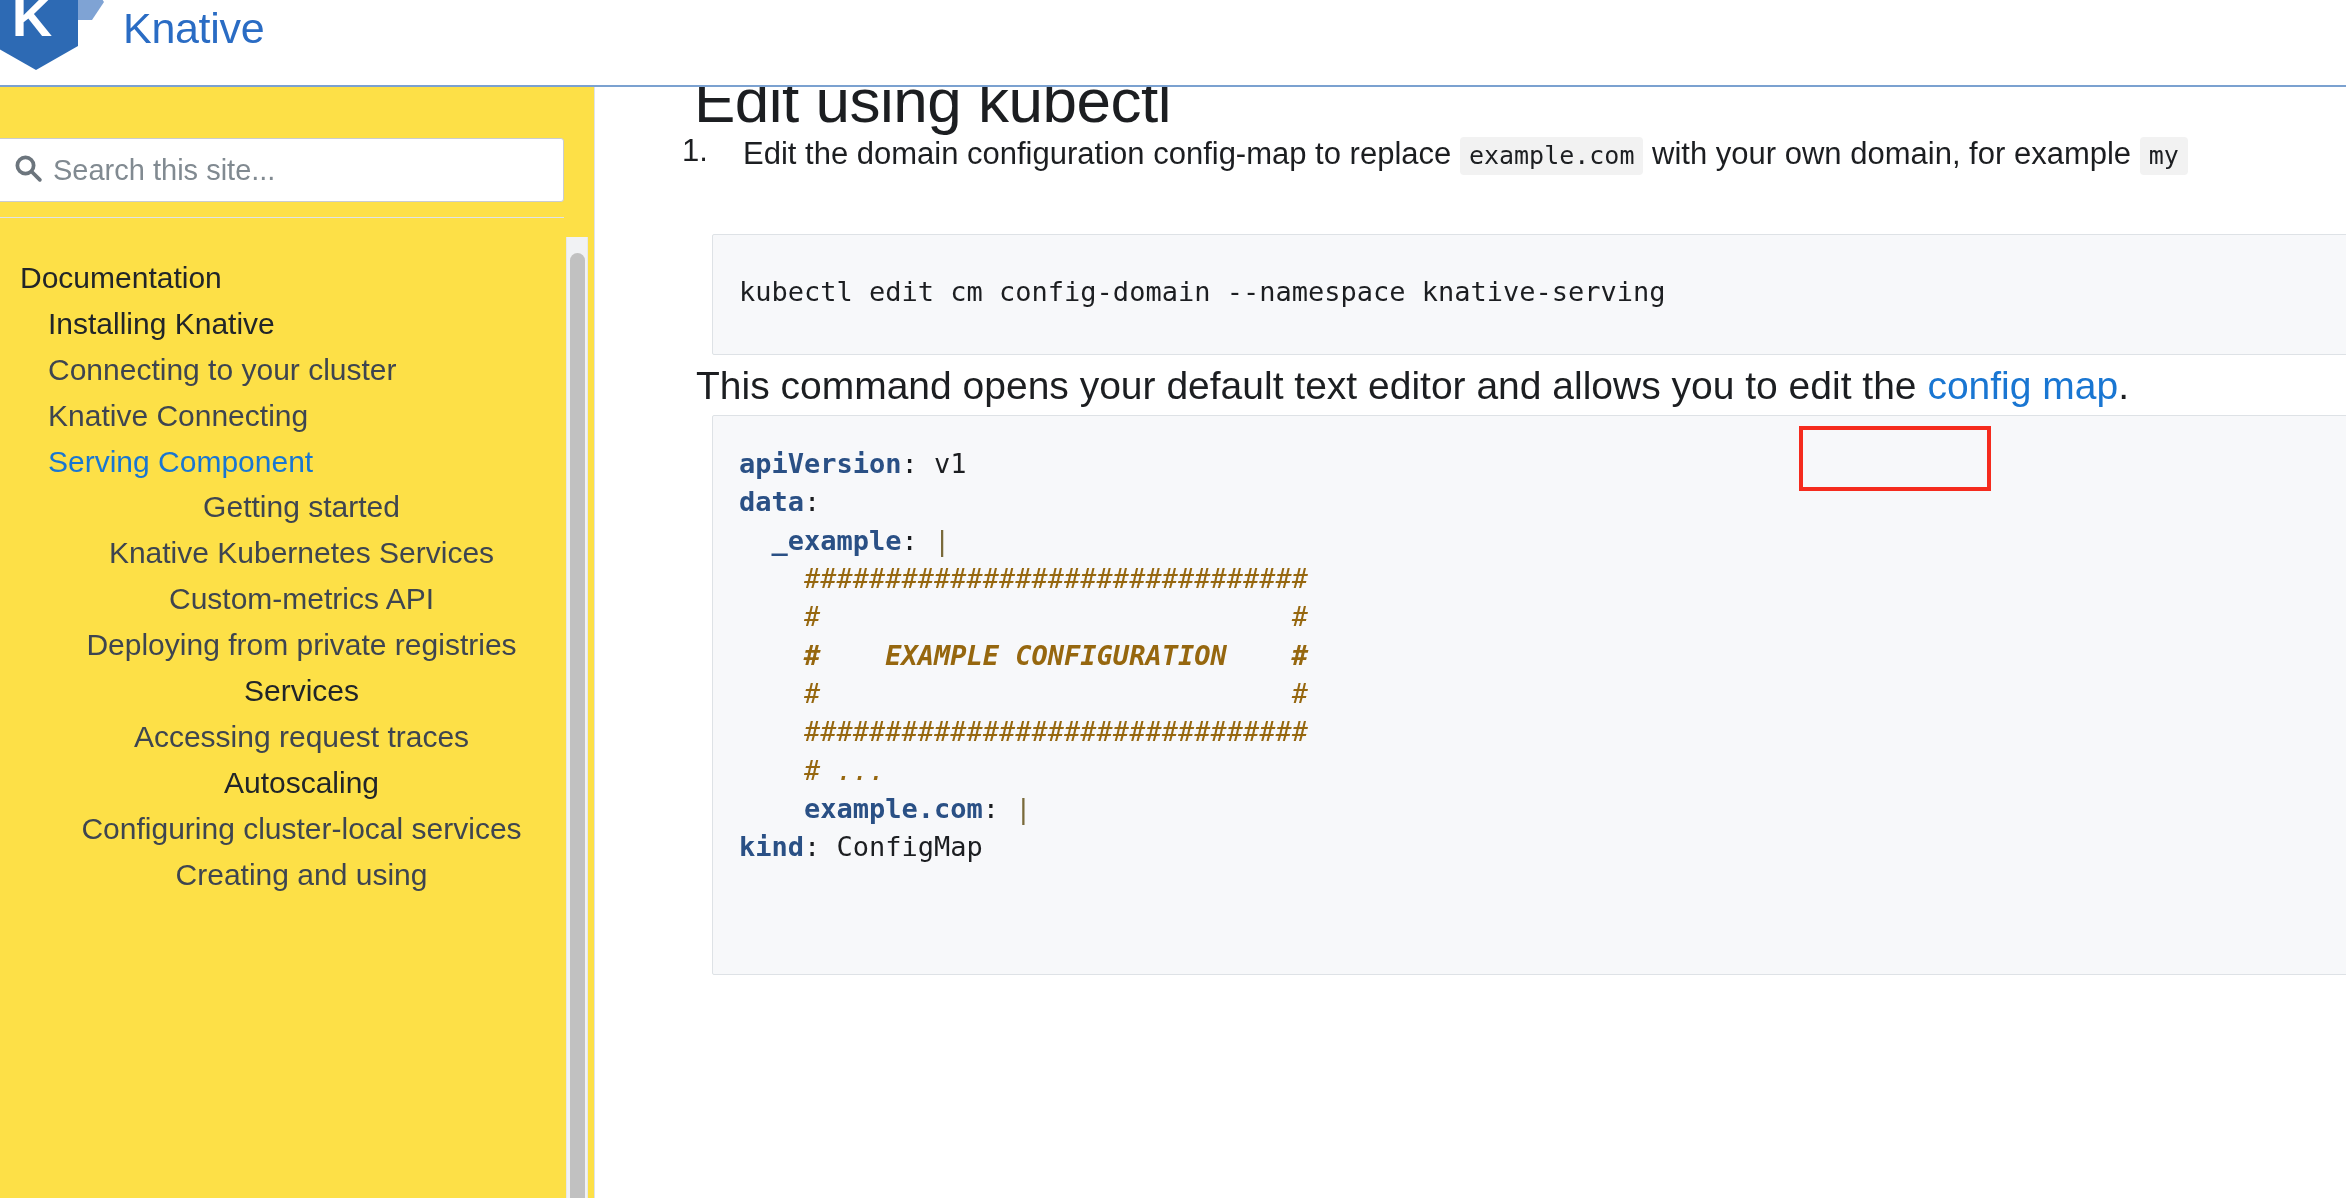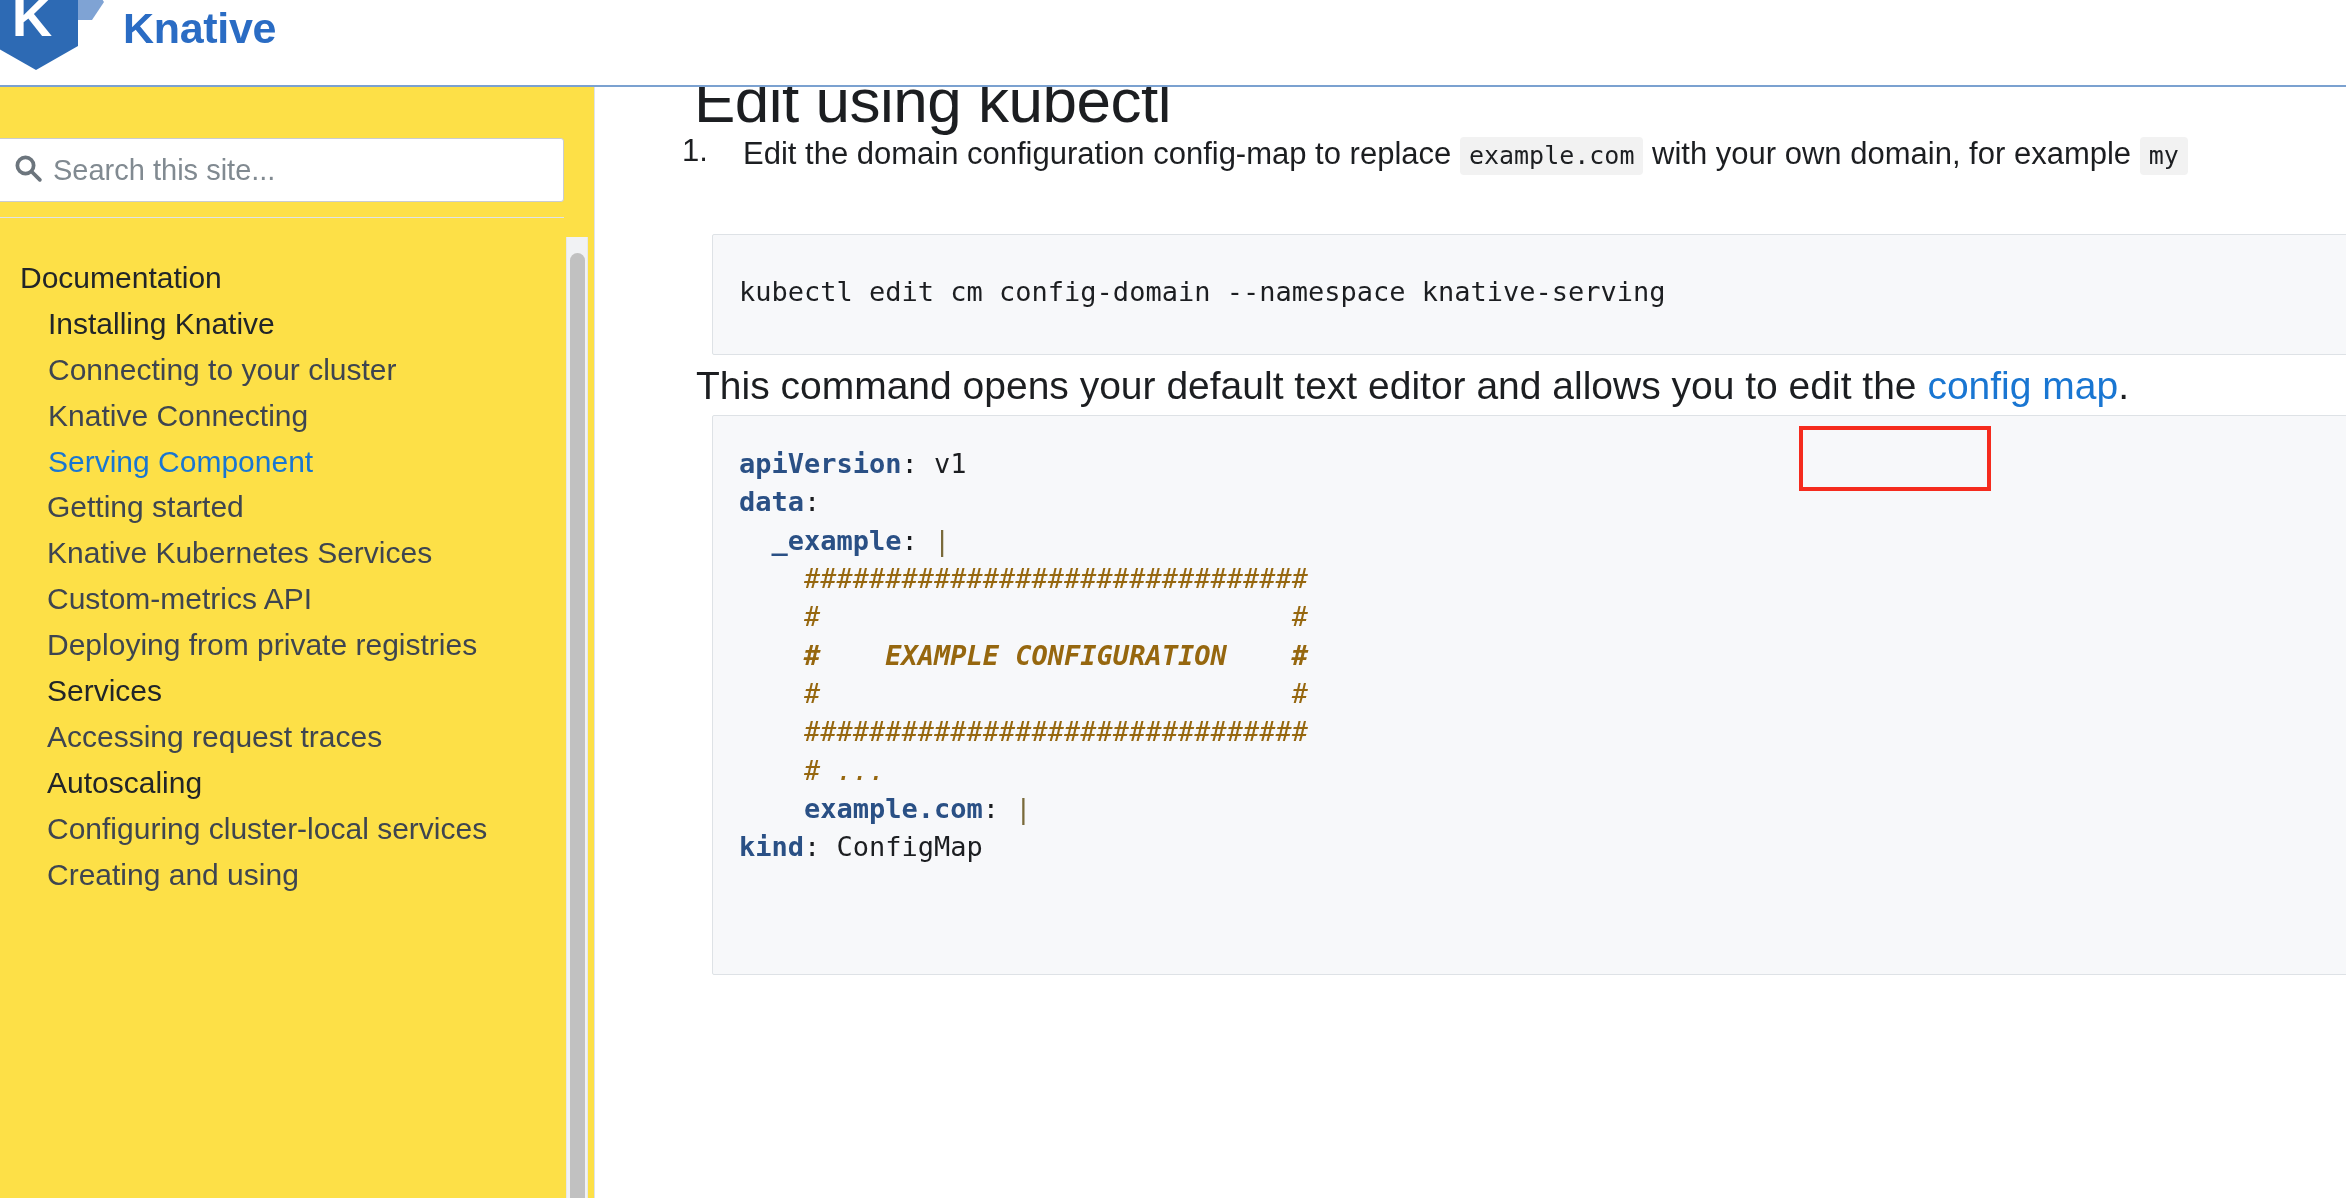--- a/index.html
+++ b/index.html
@@ -31,21 +31,21 @@
   }
   #knative-logo {
     position: relative;
     width: 135px;
     height: 92px;
     flex: none;
   }
   #knative-logo svg { display: block; }
   #brand-title {
     font-size: 43px;
-    font-weight: bold;
+    font-weight: normal;
     color: #2a6cc4;
     letter-spacing: -0.3px;
     line-height: 1;
     margin-left: -12px;
     padding-top: 8px;
   }
 
   
   #sidebar {
     position: absolute;
@@ -100,21 +100,21 @@
   .nav-item {
     font-size: 30px;
     line-height: 1.33;
     color: #3e4550;
     padding: 3px 0 3px 0;
     cursor: pointer;
     white-space: nowrap;
   }
   .nav-item.lvl0 { padding-left: 4px; color: #212529; }
   .nav-item.lvl1 { padding-left: 32px; }
-  .nav-item.lvl2 { padding-left: 31px; white-space: normal; width: 540px; }
+  .nav-item.lvl2 { padding-left: 31px; white-space: normal; width: 540px; text-align: center; }
   .nav-item.active { color: #1976d2; }
   .nav-item.bold { color: #212529; }
 
   
   #sb-track {
     position: absolute;
     left: 566px; top: 150px;
     width: 22px;
     height: 1048px;
     background: #f1f2f4;

